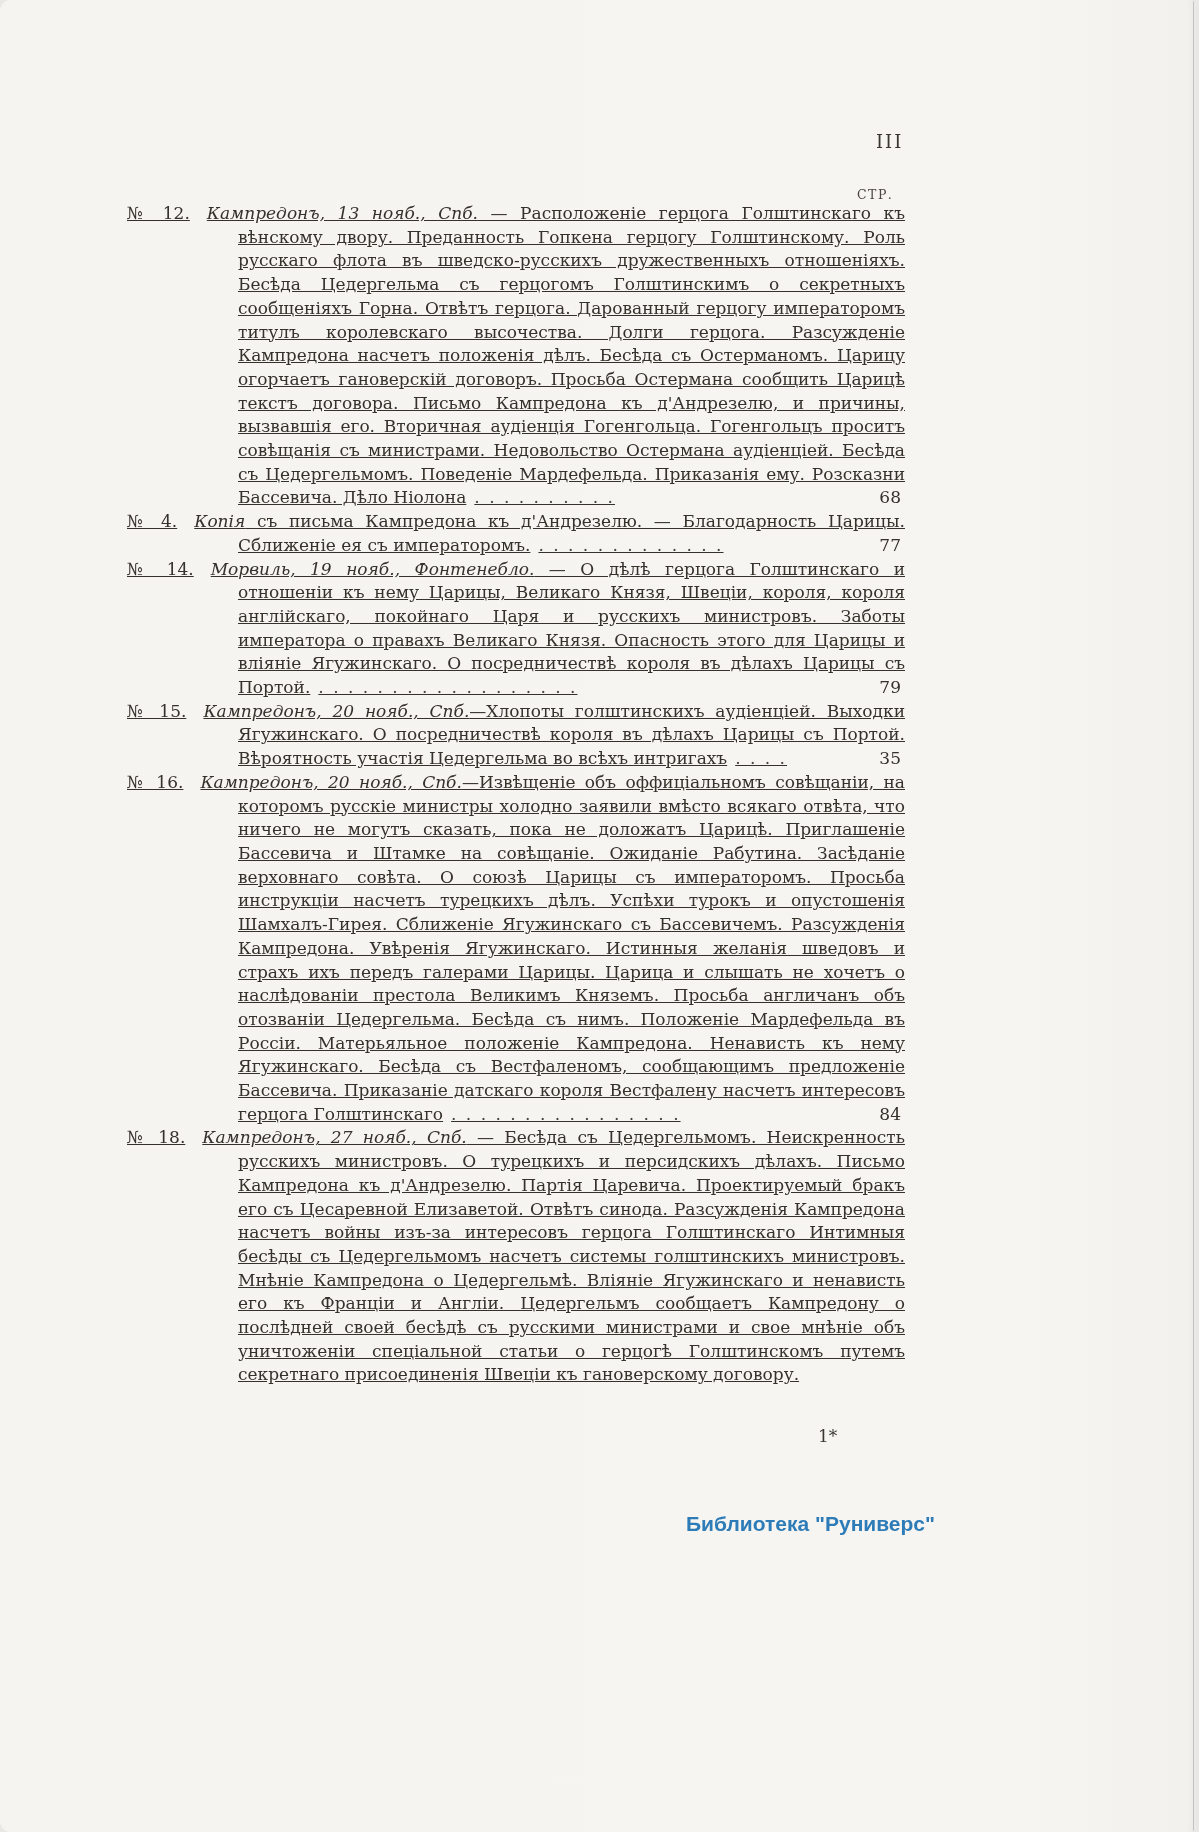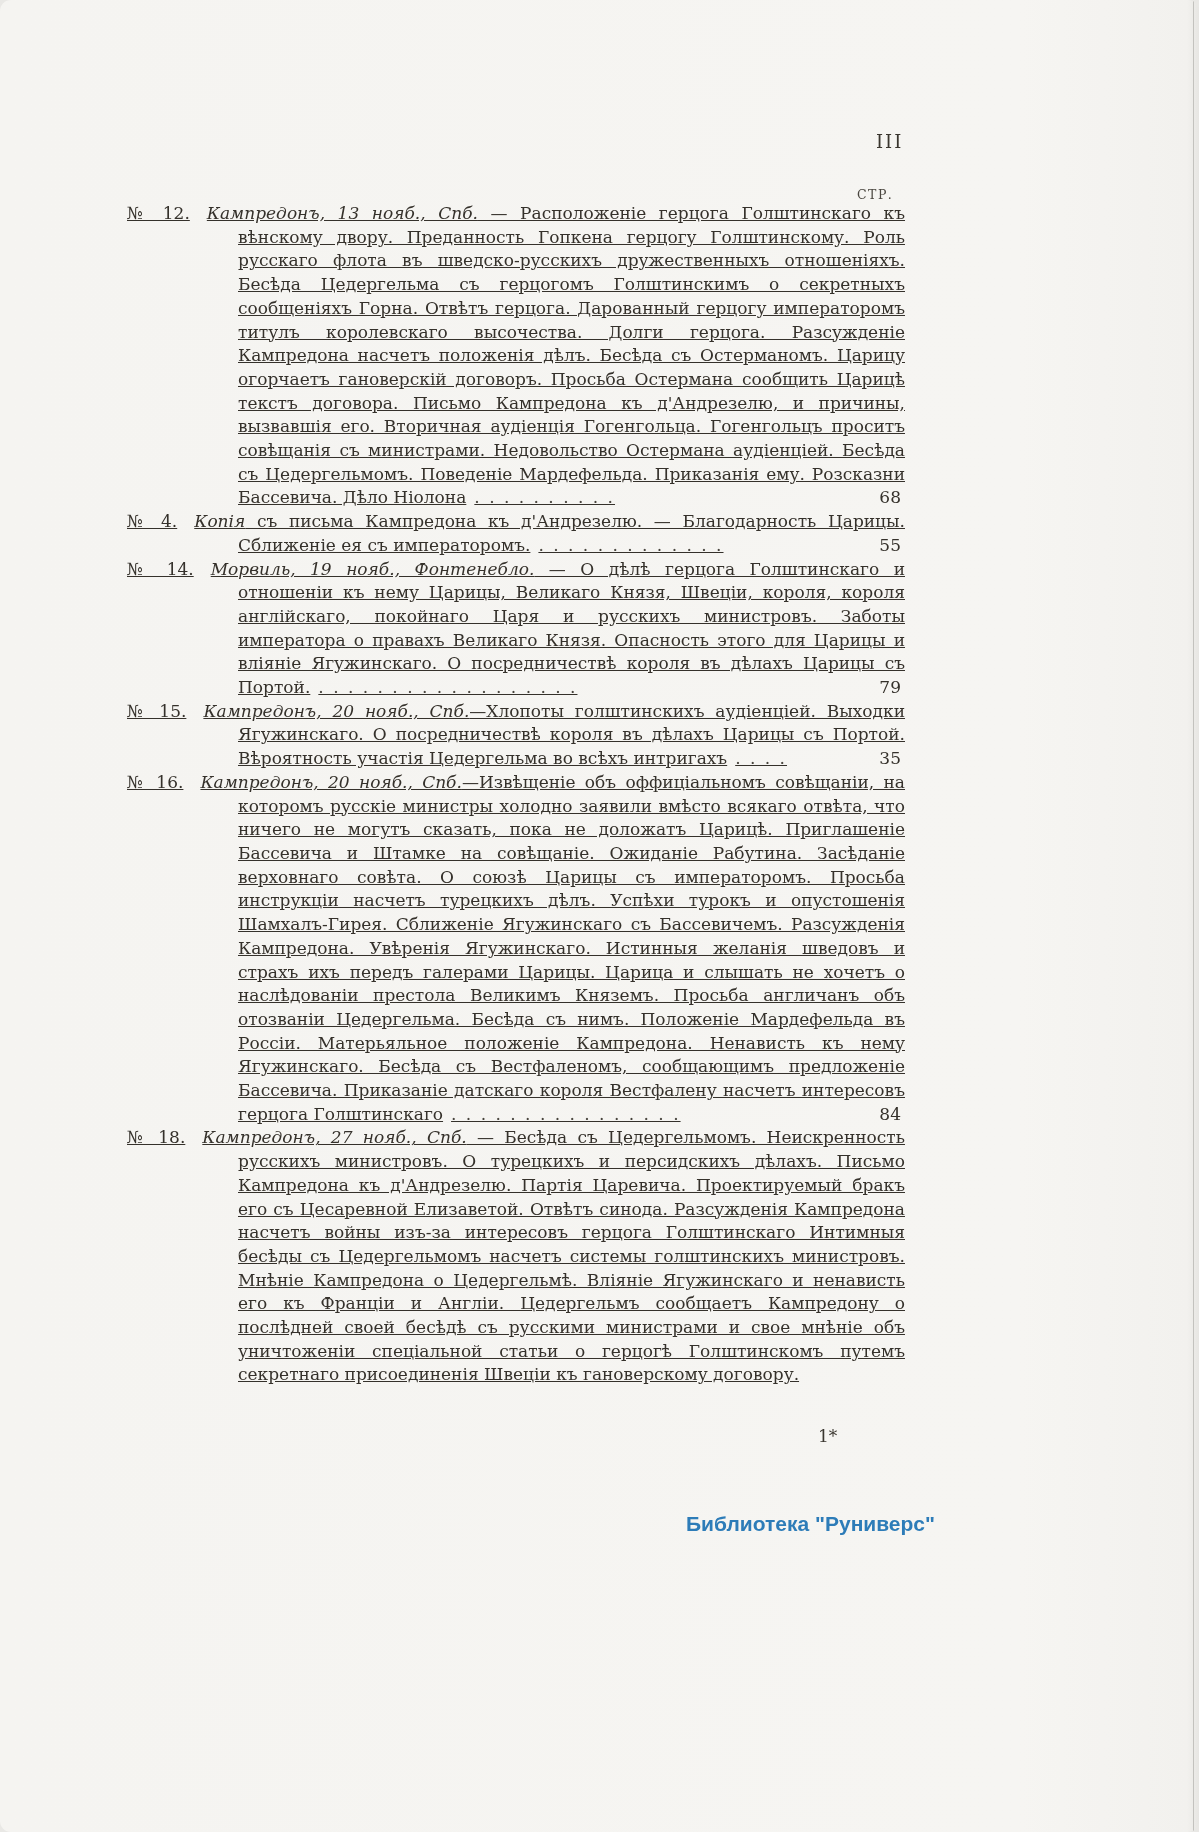--- a/index.html
+++ b/index.html
@@ -97,21 +97,21 @@
 </head>
 <body>
 
 <div class="page">
   <div class="scan-edge"></div>
   <div class="folio">III</div>
   <div class="col-header">СТР.</div>
   <div class="entries">
   <div class="entry"><span class="num">№ 12.</span><span class="lead">Кампредонъ, 13 нояб., Спб.</span><span class="body"> — Расположеніе герцога Голштинскаго къ вѣнскому двору. Преданность Гопкена герцогу Голштинскому. Роль русскаго флота въ шведско-русскихъ дружественныхъ отношеніяхъ. Бесѣда Цедергельма съ герцогомъ Голштинскимъ о секретныхъ сообщеніяхъ Горна. Отвѣтъ герцога. Дарованный герцогу императоромъ титулъ королевскаго высочества. Долги герцога. Разсужденіе Кампредона насчетъ положенія дѣлъ. Бесѣда съ Остерманомъ. Царицу огорчаетъ гановерскій договоръ. Просьба Остермана сообщить Царицѣ текстъ договора. Письмо Кампредона къ д'Андрезелю, и причины, вызвавшія его. Вторичная аудіенція Гогенгольца. Гогенгольцъ проситъ совѣщанія съ министрами. Недовольство Остермана аудіенціей. Бесѣда съ Цедергельмомъ. Поведеніе Мардефельда. Приказанія ему. Розсказни Бассевича. Дѣло Ніолона</span><span class="dots">. . . . . . . . . .</span><span class="pageref">68</span></div>
 
-  <div class="entry"><span class="num">№ 4.</span><span class="lead">Копія</span><span class="body"> съ письма Кампредона къ д'Андрезелю. — Благодарность Царицы. Сближеніе ея съ императоромъ.</span><span class="dots">. . . . . . . . . . . . .</span><span class="pageref">55</span></div>
+  <div class="entry"><span class="num">№ 4.</span><span class="lead">Копія</span><span class="body"> съ письма Кампредона къ д'Андрезелю. — Благодарность Царицы. Сближеніе ея съ императоромъ.</span><span class="dots">. . . . . . . . . . . . .</span><span class="pageref">77</span></div>
 
   <div class="entry"><span class="num">№ 14.</span><span class="lead">Морвиль, 19 нояб., Фонтенебло.</span><span class="body"> — О дѣлѣ герцога Голштинскаго и отношеніи къ нему Царицы, Великаго Князя, Швеціи, короля, короля англійскаго, покойнаго Царя и русскихъ министровъ. Заботы императора о правахъ Великаго Князя. Опасность этого для Царицы и вліяніе Ягужинскаго. О посредничествѣ короля въ дѣлахъ Царицы съ Портой.</span><span class="dots">. . . . . . . . . . . . . . . . . .</span><span class="pageref">79</span></div>
 
   <div class="entry"><span class="num">№ 15.</span><span class="lead">Кампредонъ, 20 нояб., Спб.</span><span class="body">—Хлопоты голштинскихъ аудіенціей. Выходки Ягужинскаго. О посредничествѣ короля въ дѣлахъ Царицы съ Портой. Вѣроятность участія Цедергельма во всѣхъ интригахъ</span><span class="dots">. . . .</span><span class="pageref">35</span></div>
 
   <div class="entry"><span class="num">№ 16.</span><span class="lead">Кампредонъ, 20 нояб., Спб.</span><span class="body">—Извѣщеніе объ оффиціальномъ совѣщаніи, на которомъ русскіе министры холодно заявили вмѣсто всякаго отвѣта, что ничего не могутъ сказать, пока не доложатъ Царицѣ. Приглашеніе Бассевича и Штамке на совѣщаніе. Ожиданіе Рабутина. Засѣданіе верховнаго совѣта. О союзѣ Царицы съ императоромъ. Просьба инструкціи насчетъ турецкихъ дѣлъ. Успѣхи турокъ и опустошенія Шамхалъ-Гирея. Сближеніе Ягужинскаго съ Бассевичемъ. Разсужденія Кампредона. Увѣренія Ягужинскаго. Истинныя желанія шведовъ и страхъ ихъ передъ галерами Царицы. Царица и слышать не хочетъ о наслѣдованіи престола Великимъ Княземъ. Просьба англичанъ объ отозваніи Цедергельма. Бесѣда съ нимъ. Положеніе Мардефельда въ Россіи. Матерьяльное положеніе Кампредона. Ненависть къ нему Ягужинскаго. Бесѣда съ Вестфаленомъ, сообщающимъ предложеніе Бассевича. Приказаніе датскаго короля Вестфалену насчетъ интересовъ герцога Голштинскаго</span><span class="dots">. . . . . . . . . . . . . . . .</span><span class="pageref">84</span></div>
 
 
   <div class="entry"><span class="num">№ 18.</span><span class="lead">Кампредонъ, 27 нояб., Спб.</span><span class="body"> — Бесѣда съ Цедергельмомъ. Неискренность русскихъ министровъ. О турецкихъ и персидскихъ дѣлахъ. Письмо Кампредона къ д'Андрезелю. Партія Царевича. Проектируемый бракъ его съ Цесаревной Елизаветой. Отвѣтъ синода. Разсужденія Кампредона насчетъ войны изъ-за интересовъ герцога Голштинскаго Интимныя бесѣды съ Цедергельмомъ насчетъ системы голштинскихъ министровъ. Мнѣніе Кампредона о Цедергельмѣ. Вліяніе Ягужинскаго и ненависть его къ Франціи и Англіи. Цедергельмъ сообщаетъ Кампредону о послѣдней своей бесѣдѣ съ русскими министрами и свое мнѣніе объ уничтоженіи спеціальной статьи о герцогѣ Голштинскомъ путемъ секретнаго присоединенія Швеціи къ гановерскому договору.</span></div>
 </div>

